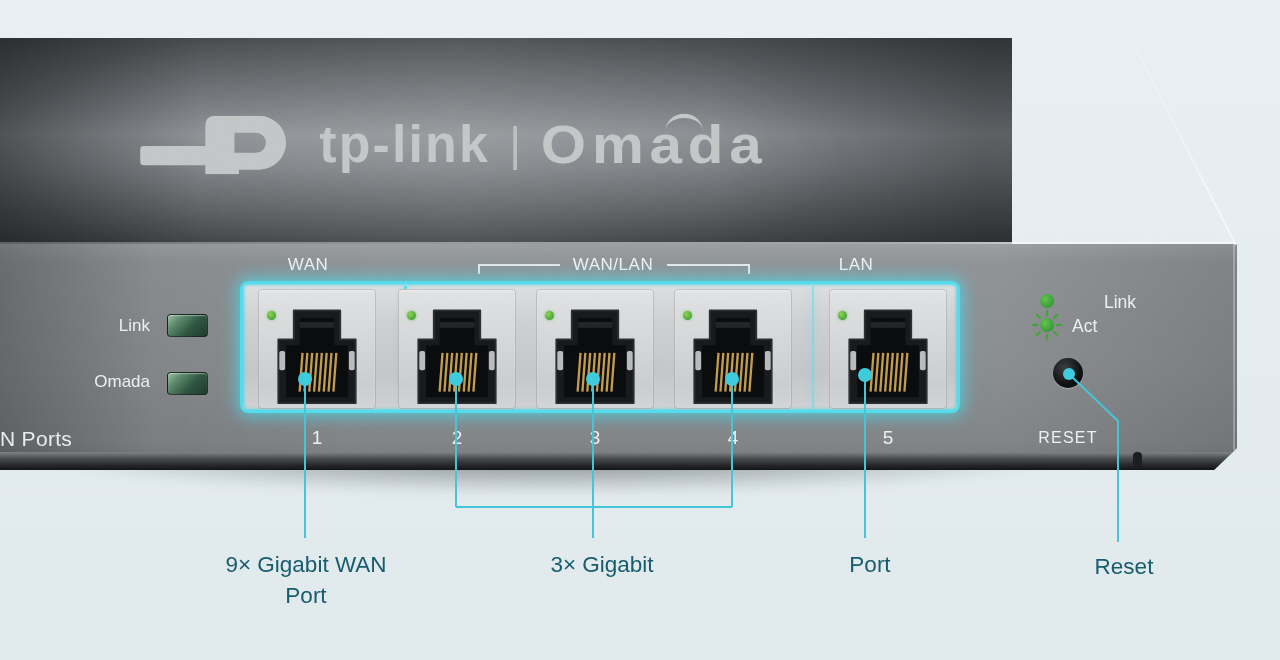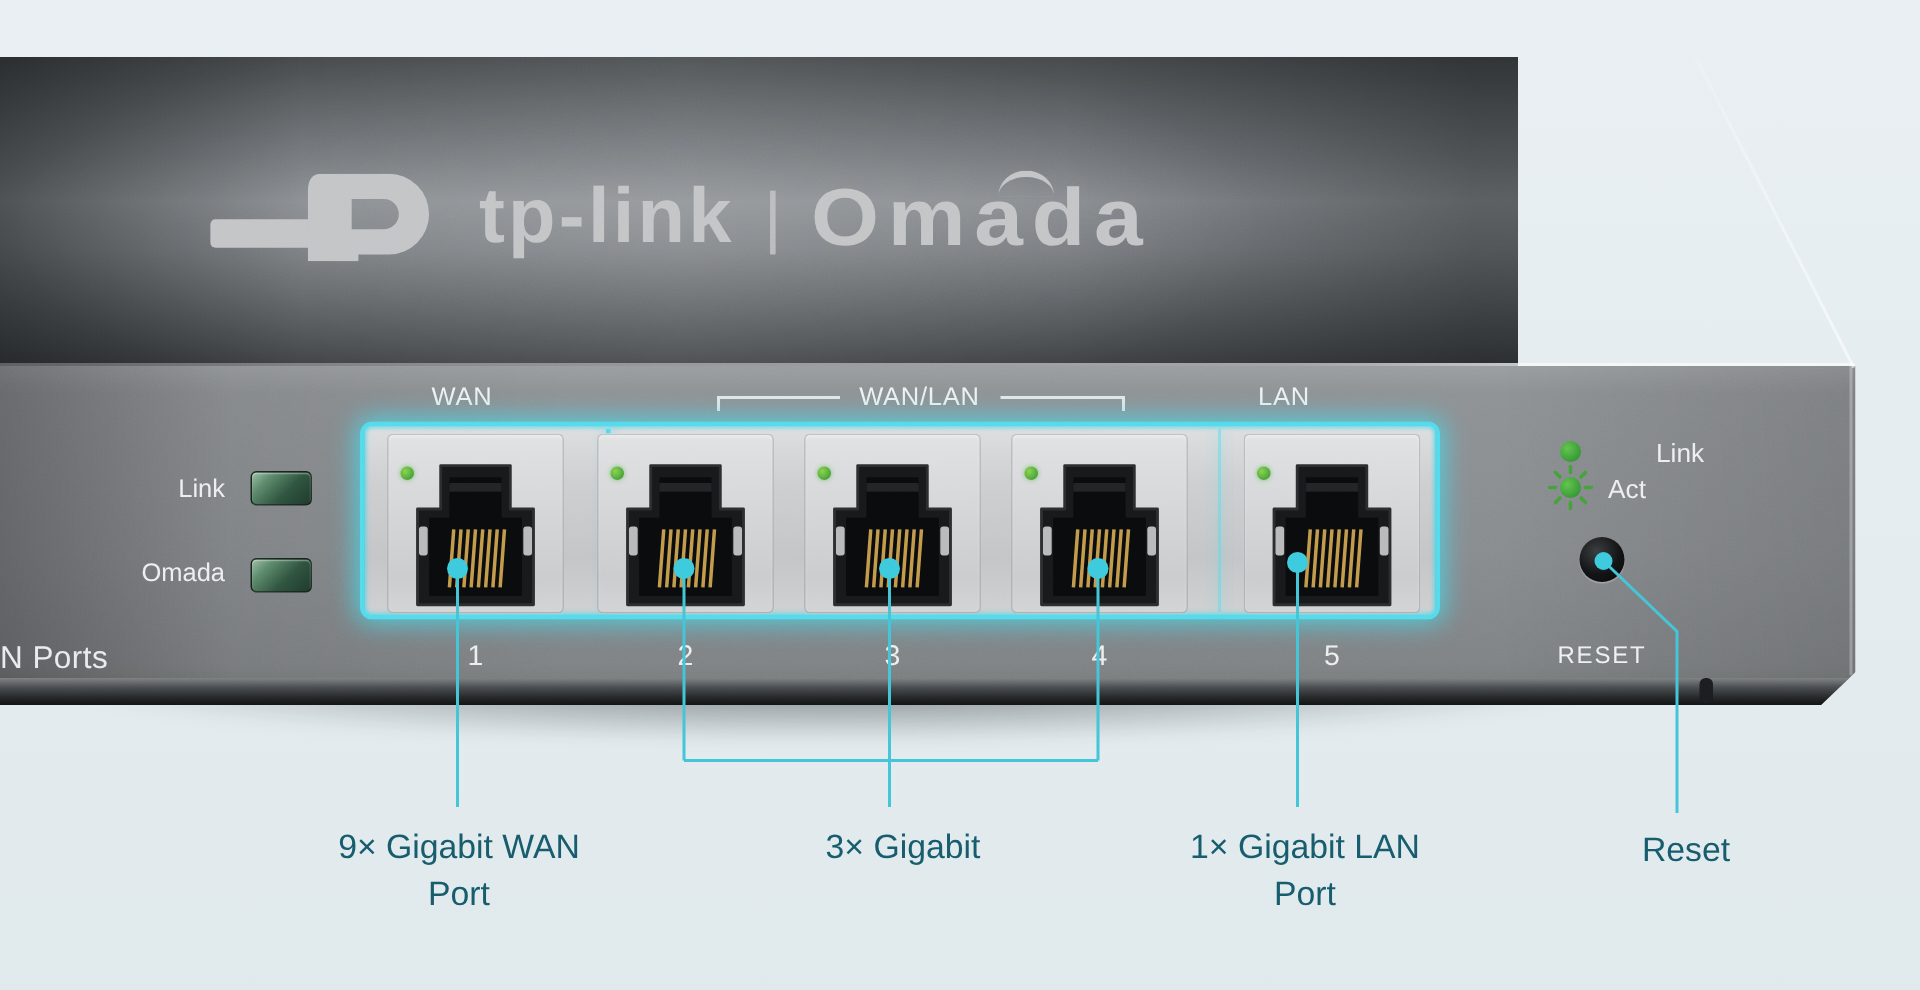--- a/index.html
+++ b/index.html
@@ -298,20 +298,19 @@
   </svg>
 
   <div class="callout co-1">
     <span style="display:block;">9× Gigabit WAN</span>
     <span style="display:block;">Port</span>
   </div>
   <div class="callout co-2">
     <span style="display:block;">3× Gigabit</span>
   </div>
   <div class="callout co-3">
-    <span style="display:block;">1× Gigabit LAN</span>
     <span style="display:block;">Port</span>
   </div>
   <div class="callout co-4">
     <span style="display:block;">Reset</span>
   </div>
 
 </div>
 
 </body></html>

